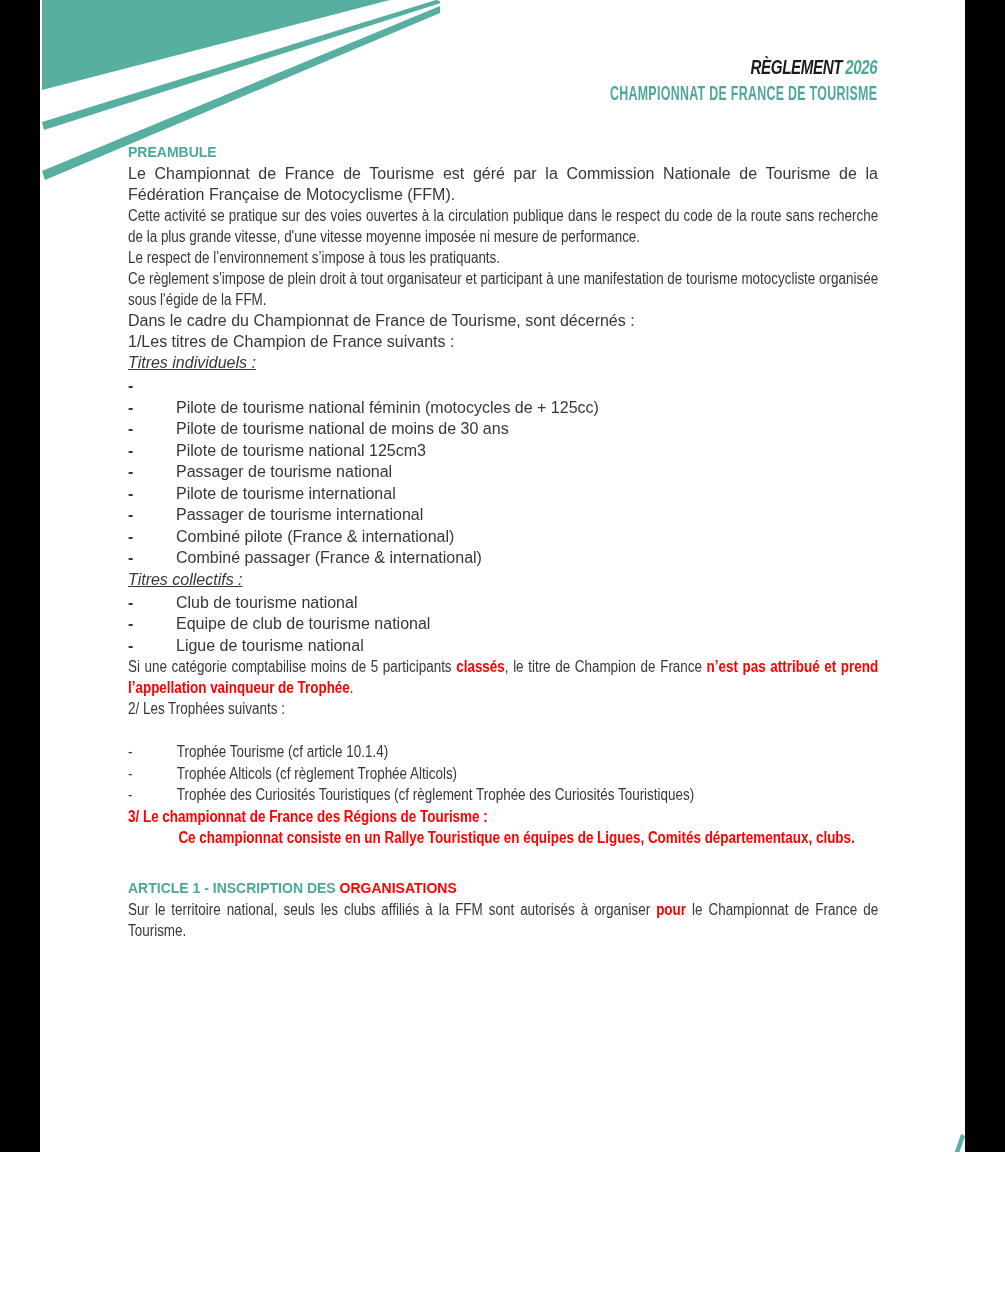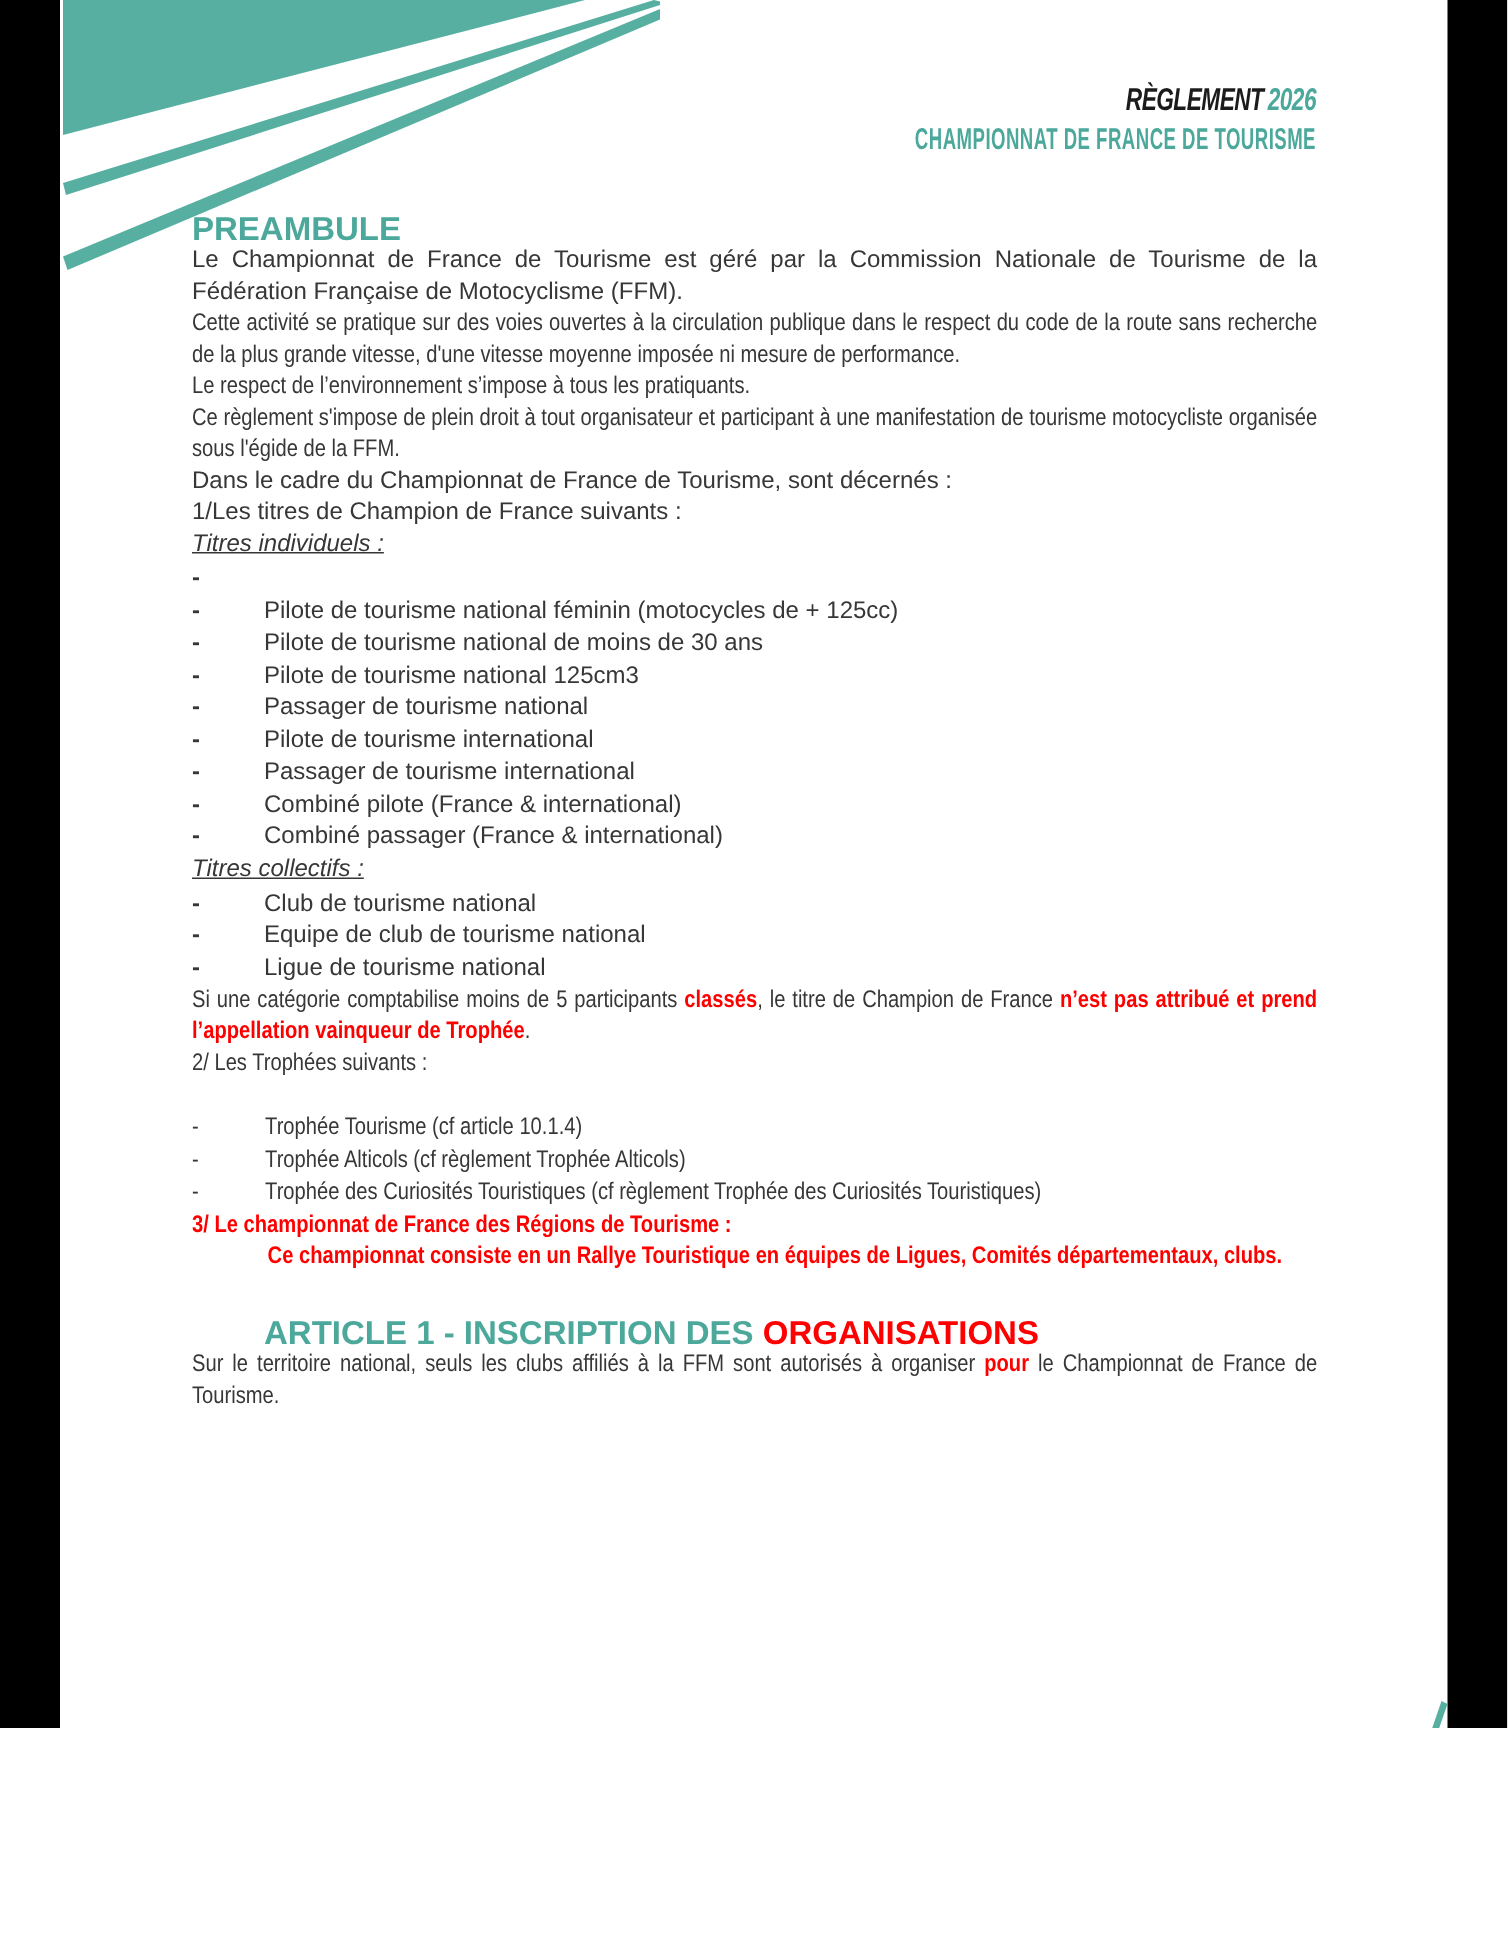--- a/index.html
+++ b/index.html
@@ -21,34 +21,34 @@
   }
   .brand-line1 .year{color:#4CA89B; margin-left:4px;}
   .brand-line2{
     margin-top:3px; font-size:20px; font-weight:bold; color:#4CA89B;
     transform:scaleX(0.62); transform-origin:100% 0; white-space:nowrap; letter-spacing:0.5px;
   }
 
   
   .content{position:absolute; left:128px; top:142px; width:750px; font-size:16px; line-height:21px;}
   .content p{margin:0; padding:0;}
-  h2{margin:0; padding:0; font-size:22px; line-height:21px; font-weight:bold; color:#4CA89B;}
+  h2{margin:0; padding:0; font-size:14px; line-height:21px; font-weight:bold; color:#4CA89B;}
   .justify{text-align:justify;}
   .narrow{width:893px; transform:scaleX(0.84); transform-origin:0 0;}
   .red{color:#FF0000; font-weight:bold;}
   .italic-label{font-style:italic; margin-left:28px;text-decoration:underline;}
 
   .li{display:flex; line-height:21.5px;}
   .li .b{flex:0 0 48px; font-weight:bold;}
   .li.thin .b{font-weight:normal; flex:0 0 58px;}
 
   .mt8{margin-top:8px;}   .mt28{margin-top:28px;} .mt1{margin-top:1px;}
   .mt2{margin-top:2px;}   .mt24{margin-top:24px;} .mt7{margin-top:7px;}
   .mt4{margin-top:4px;}   .mt18{margin-top:18px;} .mt22{margin-top:22px;}
-  .mt26{margin-top:26px;} .mt20{margin-top:20px;} .mt30{margin-top:30px;margin-left:48px;}
+  .mt26{margin-top:26px;} .mt20{margin-top:20px;} .mt30{margin-top:30px;}
   .mt5{margin-top:5px;}
 
   .regions-body{text-indent:60px; line-height:21.5px;}
 
   .footer-version{position:absolute; left:158px; top:1221px; font-size:20px; color:#373737;font-family:Liberation Mono, monospace;}
   .page-number{position:absolute; left:862px; top:1229px; font-size:14.5px; color:#373737;}
 </style>
 </head>
 <body>
 

